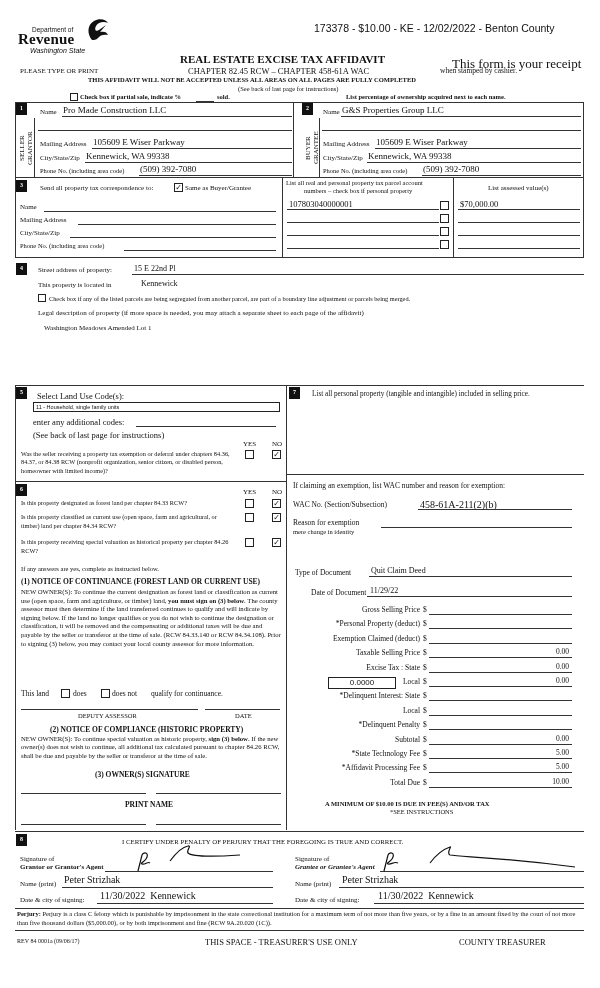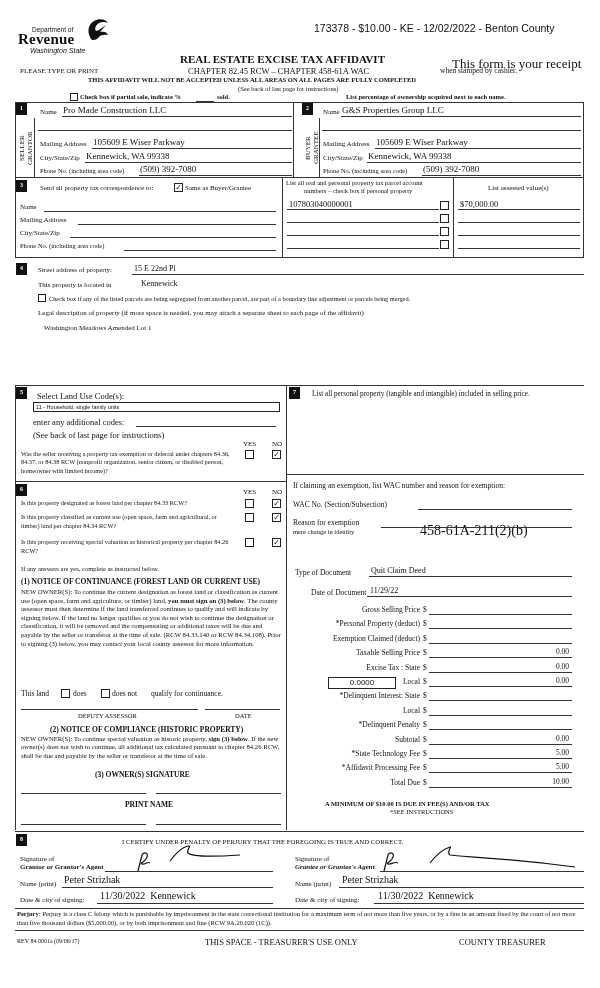--- a/index.html
+++ b/index.html
@@ -197,21 +197,21 @@
 <div class="line" style="left:156px;top:793px;width:125px;"></div>
 <div class="lbl" style="left:125px;top:800px;font-size:7.5px;font-weight:bold;">PRINT NAME</div>
 <div class="line" style="left:21px;top:824px;width:125px;"></div>
 <div class="line" style="left:156px;top:824px;width:125px;"></div>
 
 <div class="num-badge" style="left:289px;top:387px;">7</div>
 <div class="abs" style="left:306px;top:389px;width:276px;font-size:7.2px;line-height:11px;text-indent:6px;">List all  personal property (tangible and intangible) included in selling price.</div>
 <div class="boxline" style="left:286px;top:474px;width:298px;height:1px;"></div>
 <div class="lbl" style="left:293px;top:481px;font-size:7.5px;">If claiming an exemption, list WAC number and reason for exemption:</div>
 <div class="lbl" style="left:293px;top:500px;font-size:7.5px;">WAC No. (Section/Subsection)</div>
-<div class="fill" style="left:420px;top:523px;font-size:14px;text-align:right;">458-61A-211(2)(b)</div>
+<div class="fill" style="left:420px;top:499px;font-size:10px;text-align:right;">458-61A-211(2)(b)</div>
 <div class="line" style="left:418px;top:509px;width:154px;"></div>
 <div class="lbl" style="left:293px;top:518px;font-size:7.5px;">Reason for exemption</div>
 <div class="line" style="left:381px;top:527px;width:191px;"></div>
 <div class="fill" style="left:293px;top:528px;font-size:6.5px;">mere change in identity</div>
 
 <div class="lbl" style="left:295px;top:568px;font-size:7.5px;">Type of Document</div>
 <div class="fill" style="left:371px;top:566px;font-size:8px;">Quit Claim Deed</div>
 <div class="line" style="left:369px;top:576px;width:203px;"></div>
 <div class="lbl" style="left:295px;top:588px;font-size:7.5px;margin-left:16px;">Date of Document</div>
 <div class="fill" style="left:370px;top:586px;font-size:8px;">11/29/22</div>

